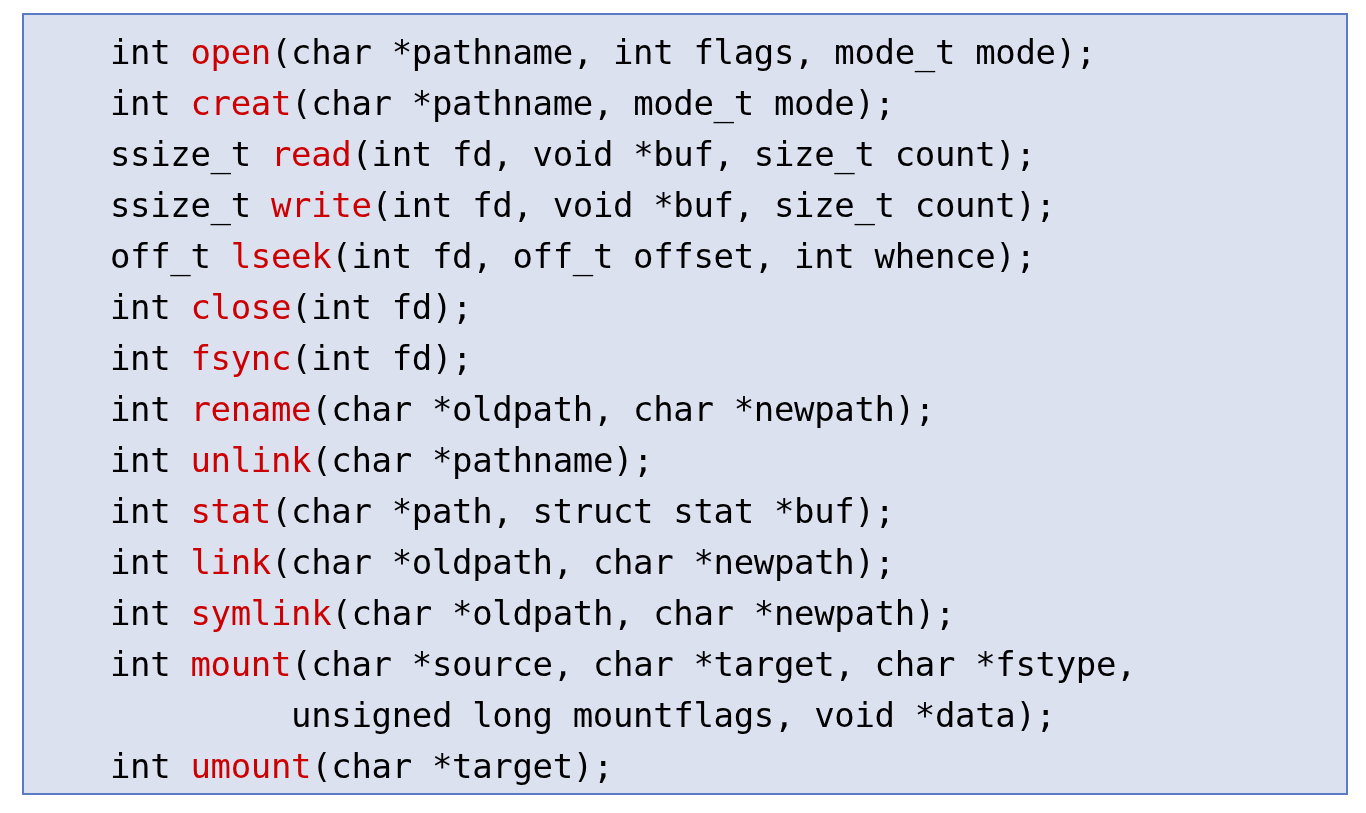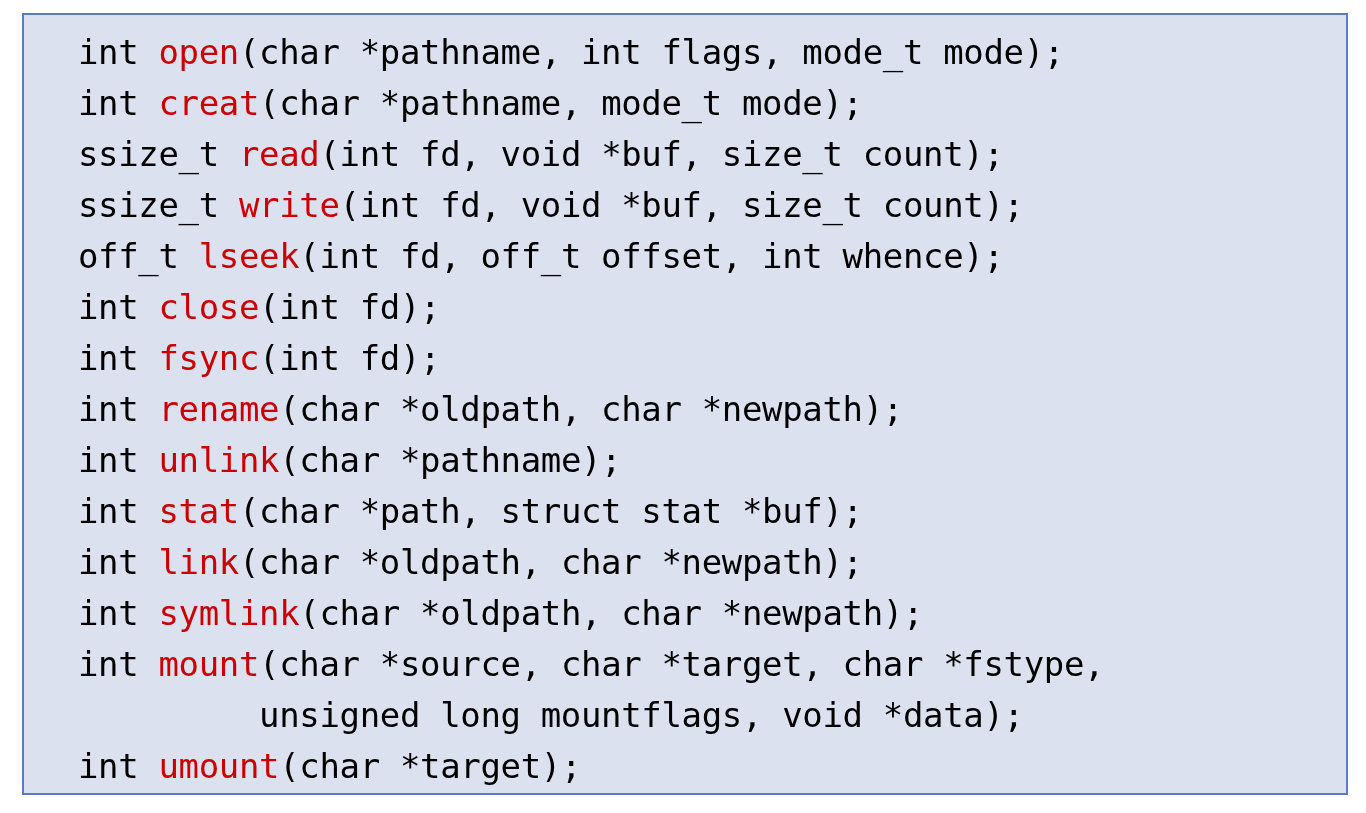--- a/index.html
+++ b/index.html
@@ -33,20 +33,21 @@
     line-height: 51px;
     color: #000000;
     white-space: pre;
     letter-spacing: -0.35px;
   }
 
   .code-line {
     white-space: pre;
     height: 51px;
     display: block;
+    margin-left: 32px;
   }
 
   .tok-fn   { color: #cc0000; }
   .tok-plain{ color: #000000; }
 </style>
 </head>
 <body style="background: rgb(255, 255, 255);">
 
 <div id="code-panel" style="background: rgb(220, 225, 240); border-color: rgb(91, 124, 196);">
   <div id="code-lines"><span class="code-line"><span class="tok-plain">int </span><span class="tok-fn" style="color: rgb(204, 0, 0);">open</span><span class="tok-plain">(char *pathname, int flags, mode_t mode);</span></span><span class="code-line"><span class="tok-plain">int </span><span class="tok-fn" style="color: rgb(204, 0, 0);">creat</span><span class="tok-plain">(char *pathname, mode_t mode);</span></span><span class="code-line"><span class="tok-plain">ssize_t </span><span class="tok-fn" style="color: rgb(204, 0, 0);">read</span><span class="tok-plain">(int fd, void *buf, size_t count);</span></span><span class="code-line"><span class="tok-plain">ssize_t </span><span class="tok-fn" style="color: rgb(204, 0, 0);">write</span><span class="tok-plain">(int fd, void *buf, size_t count);</span></span><span class="code-line"><span class="tok-plain">off_t </span><span class="tok-fn" style="color: rgb(204, 0, 0);">lseek</span><span class="tok-plain">(int fd, off_t offset, int whence);</span></span><span class="code-line"><span class="tok-plain">int </span><span class="tok-fn" style="color: rgb(204, 0, 0);">close</span><span class="tok-plain">(int fd);</span></span><span class="code-line"><span class="tok-plain">int </span><span class="tok-fn" style="color: rgb(204, 0, 0);">fsync</span><span class="tok-plain">(int fd);</span></span><span class="code-line"><span class="tok-plain">int </span><span class="tok-fn" style="color: rgb(204, 0, 0);">rename</span><span class="tok-plain">(char *oldpath, char *newpath);</span></span><span class="code-line"><span class="tok-plain">int </span><span class="tok-fn" style="color: rgb(204, 0, 0);">unlink</span><span class="tok-plain">(char *pathname);</span></span><span class="code-line"><span class="tok-plain">int </span><span class="tok-fn" style="color: rgb(204, 0, 0);">stat</span><span class="tok-plain">(char *path, struct stat *buf);</span></span><span class="code-line"><span class="tok-plain">int </span><span class="tok-fn" style="color: rgb(204, 0, 0);">link</span><span class="tok-plain">(char *oldpath, char *newpath);</span></span><span class="code-line"><span class="tok-plain">int </span><span class="tok-fn" style="color: rgb(204, 0, 0);">symlink</span><span class="tok-plain">(char *oldpath, char *newpath);</span></span><span class="code-line"><span class="tok-plain">int </span><span class="tok-fn" style="color: rgb(204, 0, 0);">mount</span><span class="tok-plain">(char *source, char *target, char *fstype,</span></span><span class="code-line"><span class="tok-plain">         unsigned long mountflags, void *data);</span></span><span class="code-line"><span class="tok-plain">int </span><span class="tok-fn" style="color: rgb(204, 0, 0);">umount</span><span class="tok-plain">(char *target);</span></span></div>

